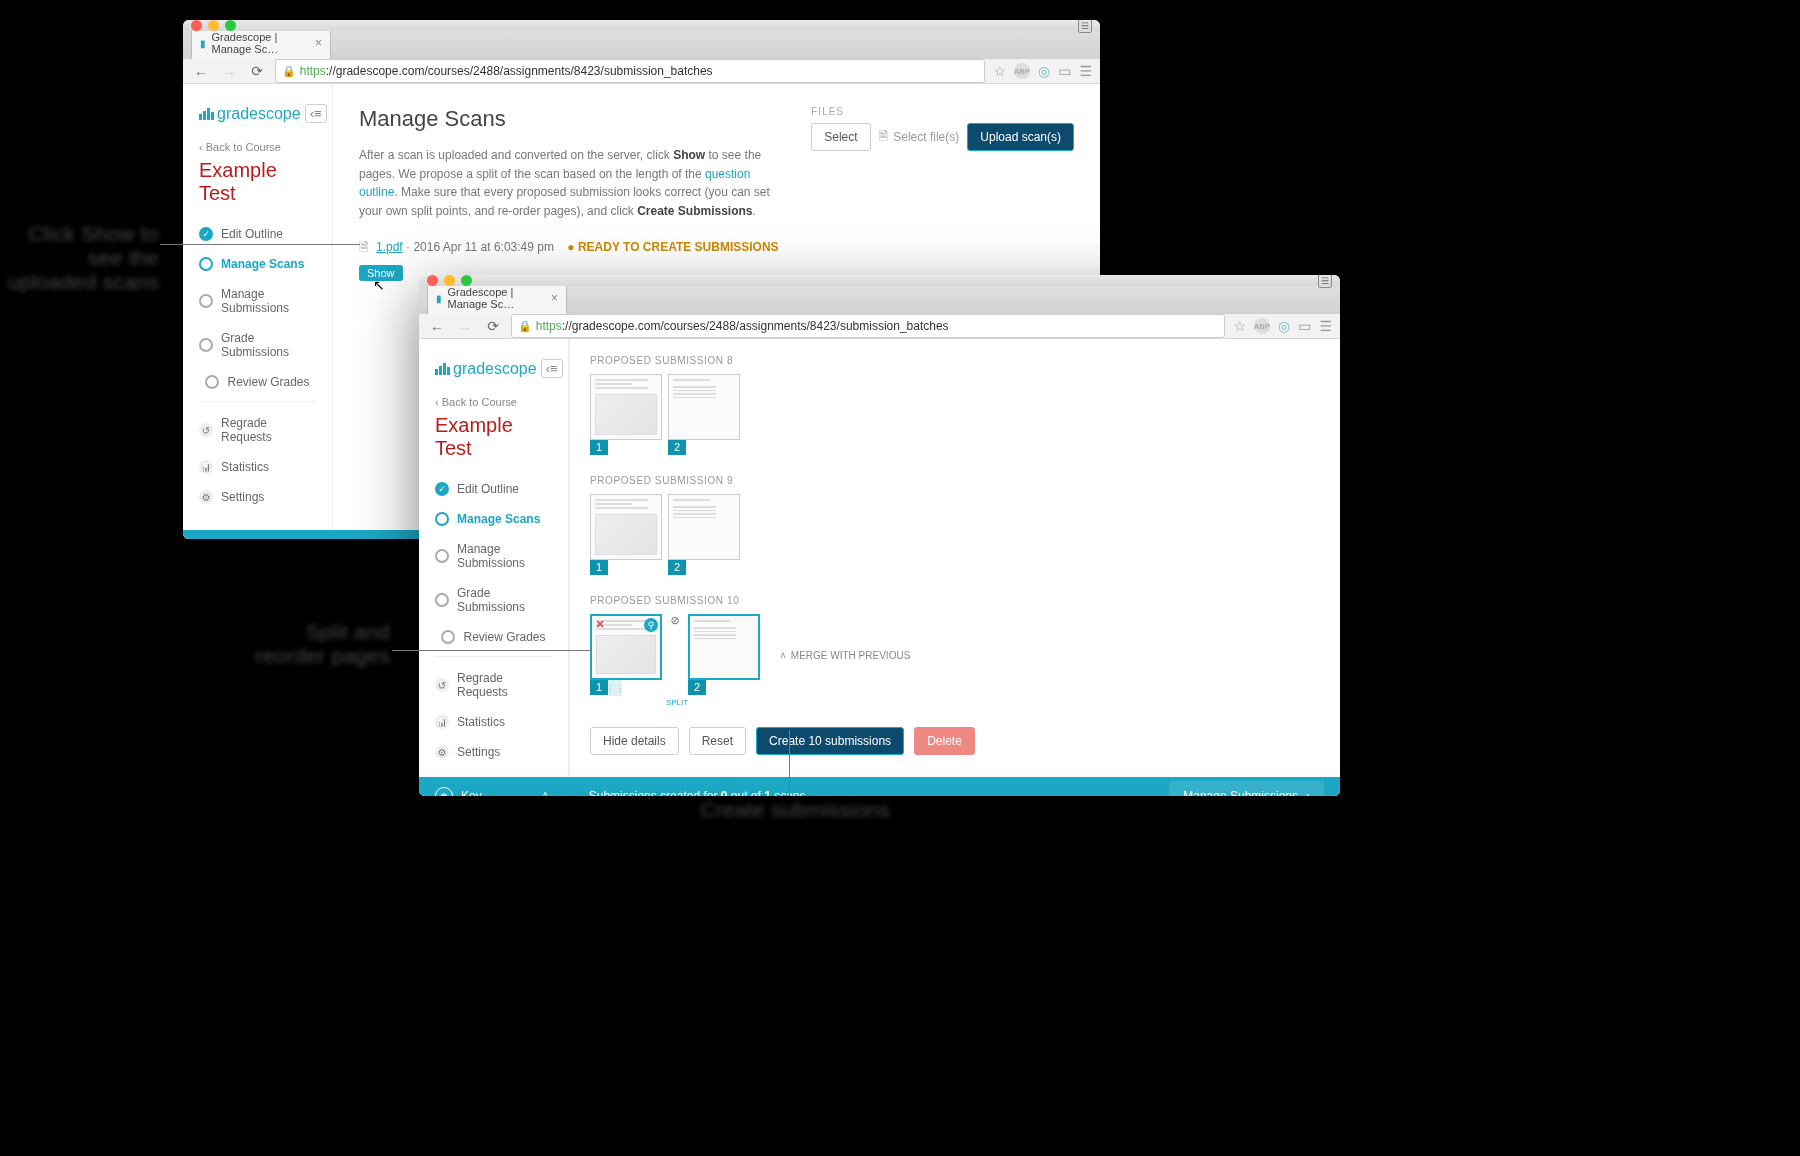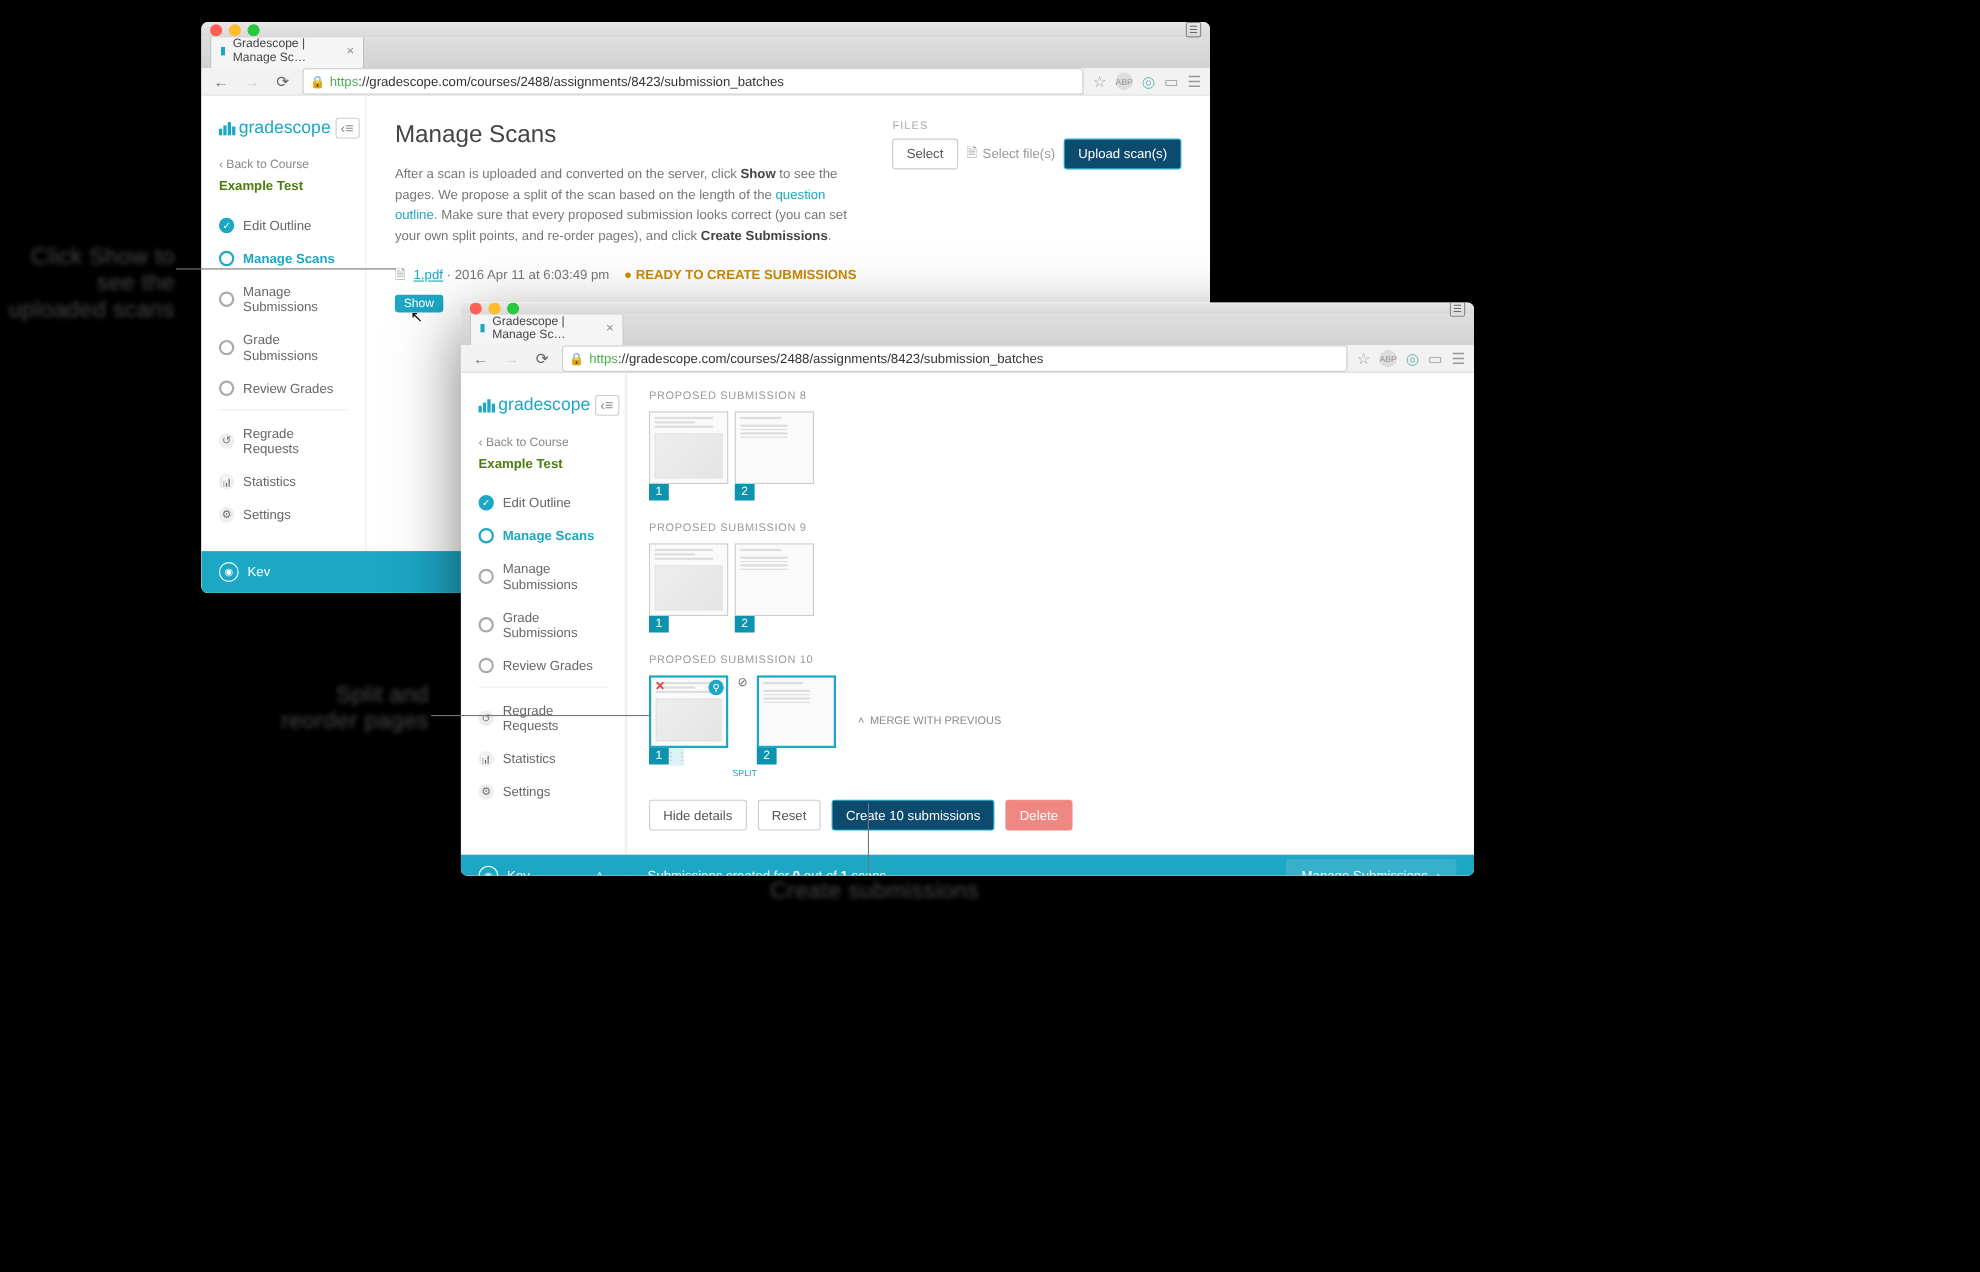--- a/index.html
+++ b/index.html
@@ -84,25 +84,25 @@
 .logo-txt { color:#1ca7c4; font-weight:500; font-size:16px; display:flex; align-items:center; gap:3px; }
 .logo-bars { display:flex; align-items:flex-end; gap:1px; }
 .logo-bars i { width:3px; background:#1ca7c4; display:inline-block; }
 .logo-bars i:nth-child(1){height:6px;}
 .logo-bars i:nth-child(2){height:9px;}
 .logo-bars i:nth-child(3){height:12px;}
 .logo-bars i:nth-child(4){height:8px;}
 .collapse-btn { color:#888; font-size:13px; border:1px solid #ccc; border-radius:3px; padding:1px 4px; }
 
 .back-link { font-size:11px; color:#888; margin-bottom:6px; }
-.course-title { font-weight:700; font-size:12px; color:#4d7c0f; margin-bottom:14px; }
+.course-title { font-weight:400; font-size:20px; color:#b91c1c; margin-bottom:14px; }
 
 .navlist { list-style:none; }
 .navlist li { display:flex; align-items:center; gap:8px; font-size:12px; color:#666; padding:8px 0; }
-.navlist li.sep-after { border-bottom:1px solid #eee; margin-bottom:6px; padding-bottom:12px; }
+.navlist li.sep-after { border-bottom:1px solid #eee; margin-bottom:6px; padding-bottom:12px;justify-content:center; }
 .nav-icon { width:14px; height:14px; border:2px solid #aaa; border-radius:50%; display:inline-flex; align-items:center; justify-content:center; flex-shrink:0; }
 .navlist li.done .nav-icon { background:#1ca7c4; border-color:#1ca7c4; }
 .navlist li.done .nav-icon::after { content:"✓"; color:#fff; font-size:9px; }
 .navlist li.active { color:#1ca7c4; font-weight:600; }
 .navlist li.active .nav-icon { border-color:#1ca7c4; }
 .nav-icon.solid { border:none; background:#eee; }
 .nav-icon.regrade::after { content:"↺"; color:#777; font-size:10px; }
 .nav-icon.stats::after { content:"📊"; font-size:8px; filter:grayscale(1); }
 .nav-icon.gear::after { content:"⚙"; color:#777; font-size:10px; }
 

